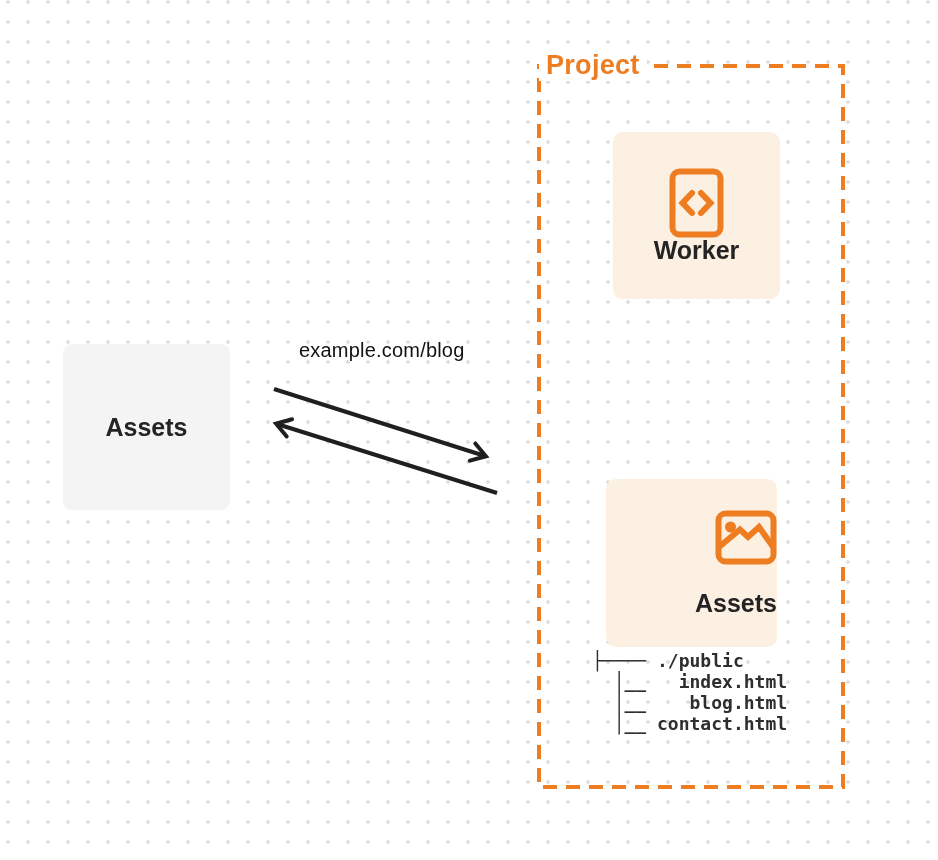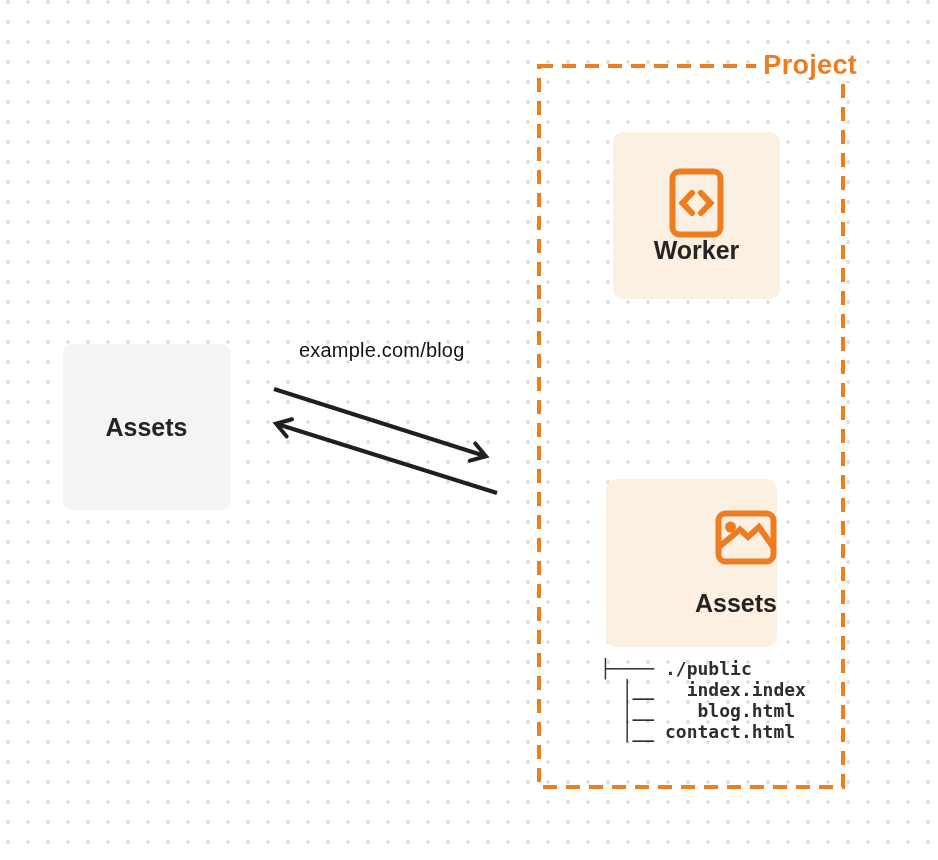--- a/index.html
+++ b/index.html
@@ -11,22 +11,22 @@
     background-color:#ffffff;
     background-image:radial-gradient(circle,#e0e0e0 1.7px,rgba(255,255,255,0) 1.9px);
     background-size:20px 20px;
     background-position:-2px -8px;
   }
   .project-border{position:absolute;left:535px;top:62px;width:312px;height:730px;}
   .project-border rect{
     fill:none;stroke:#ee7d22;stroke-width:4;stroke-dasharray:14 9;
   }
   .project-label{
-    position:absolute;left:560px;top:50px;width:304px;
-    text-align:right;pointer-events:none;
+    position:absolute;left:539px;top:50px;width:304px;
+    text-align:left;pointer-events:none;
   }
   .project-label span{
     display:inline-block;background:#ffffff;padding:0 7px;
     font-size:27px;font-weight:700;color:#ee7d22;letter-spacing:.3px;
   }
   .card{
     position:absolute;border-radius:10px;background:#fcf0e2;
     display:flex;flex-direction:column;align-items:center;justify-content:center;
   }
   .card-worker{left:613px;top:132px;width:167px;height:167px;}
@@ -39,21 +39,21 @@
     display:flex;align-items:center;justify-content:center;
   }
   .client-box span{font-size:25px;font-weight:700;color:#242424;}
   .req-label{
     position:absolute;left:283px;top:339px;
     font-size:20px;font-weight:400;color:#121212;letter-spacing:.2px;margin-left:16px;
   }
   .arrows{position:absolute;left:250px;top:368px;width:265px;height:140px;}
   .arrows line{stroke:#1f1f1f;stroke-width:4;}
   .tree{
-    position:absolute;left:588px;top:646px;margin:12px;
+    position:absolute;left:588px;top:646px;margin:4px;
     font-family:"DejaVu Sans Mono",monospace;
     font-size:18px;line-height:21px;font-weight:700;color:#2e2e2e;
     white-space:pre;
   }
 </style>
 </head>
 <body>
 
 <div class="stage">
 
@@ -75,21 +75,21 @@
 
   <div class="card card-assets">
     <svg width="62" height="55" viewBox="0 0 62 55" aria-hidden="true">
       <rect class="icon-stroke" x="3.5" y="3.5" width="55" height="48" rx="7"></rect>
       <circle cx="15.5" cy="17" r="5.5" fill="#ee7d22"></circle>
       <path class="icon-stroke" d="M4 37 L25 19.5 L33 27 L44 17 L58.5 37.5" stroke-width="5.5" stroke-linecap="butt" stroke-linejoin="miter"></path>
     </svg>
     <div class="card-label">Assets</div>
   </div>
 
-  <pre class="tree"><div>├──── ./public</div><div>  │__   index.index</div><div>  │__    blog.html</div><div>  │__ contact.html</div></pre>
+  <pre class="tree"><div>├──── ./public</div><div>  │__   index.html</div><div>  │__    blog.html</div><div>  │__ contact.html</div></pre>
 
   <div class="client-box">
     <span>Assets</span>
   </div>
 
   <div class="req-label">example.com/blog</div>
 
   <svg class="arrows" viewBox="250 368 265 140" aria-hidden="true">
     <defs>
       <marker id="ah" viewBox="0 0 26 26" refX="20" refY="13" markerWidth="26" markerHeight="26" markerUnits="userSpaceOnUse" orient="auto">

